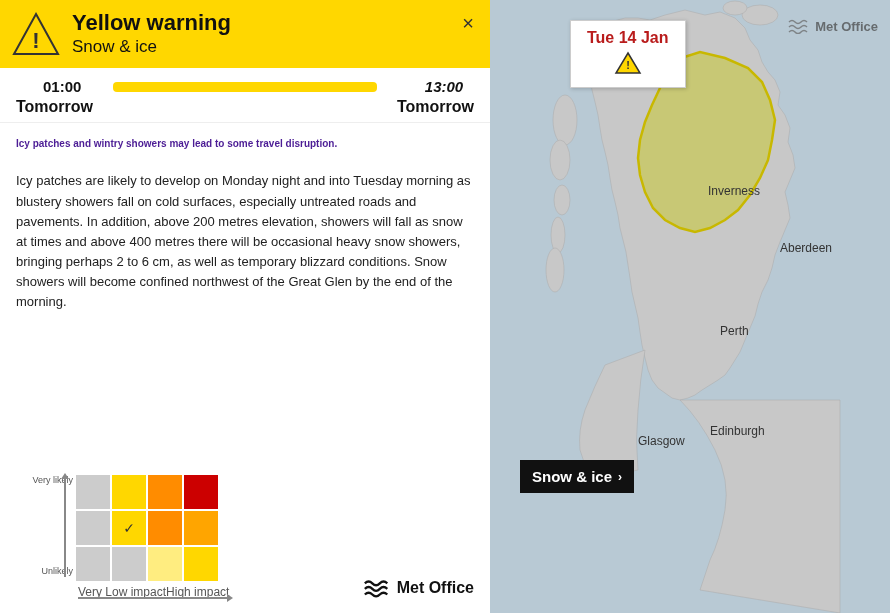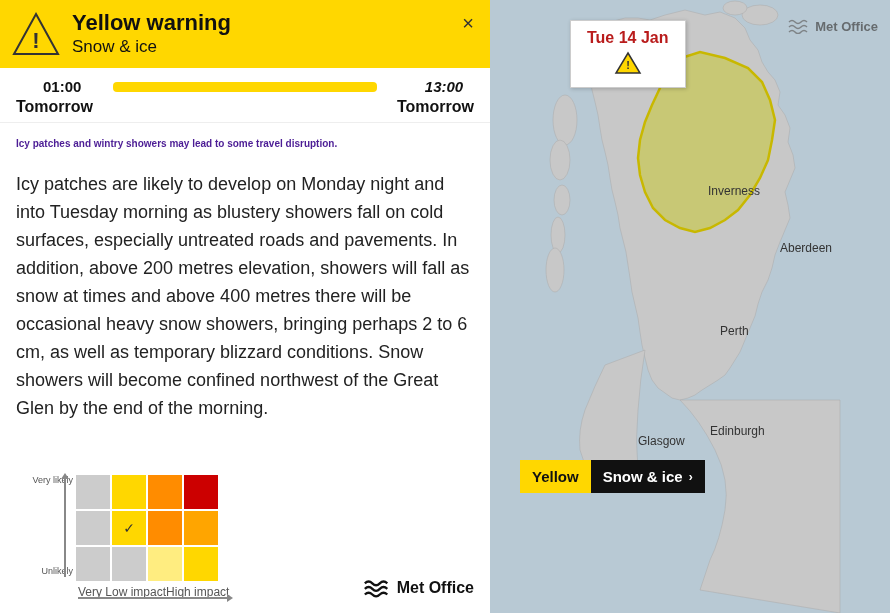--- a/index.html
+++ b/index.html
@@ -118,21 +118,21 @@
       overflow-y: auto;
     }
     .desc-summary {
       font-size: 10px;
       font-weight: bold;
       color: #4c1d95;
       margin-bottom: 20px;
       line-height: 1.4;
     }
     .desc-detail {
-      font-size: 18px;
+      font-size: 13px;
       color: #222;
       line-height: 1.55;
       margin-bottom: 12px;
     }
 
     
     .matrix-row {
       display: flex;
       align-items: flex-end;
       gap: 16px;
@@ -465,21 +465,20 @@
     <span class="date-box-text">Tue 14 Jan</span>
     <div class="date-box-triangle">
       <svg width="28" height="24" viewBox="0 0 28 24">
         <polygon points="14,2 26,22 2,22" fill="#FFD700" stroke="#333" stroke-width="1.5"></polygon>
         <text x="14" y="18" text-anchor="middle" font-size="11" font-weight="bold" fill="#333">!</text>
       </svg>
     </div>
   </div>
 
   <div class="warning-badge">
-    <span class="badge-yellow">Yellow</span>
     <span class="badge-label">
       <span>Snow &amp; ice</span>
       <span class="badge-arrow">›</span>
     </span>
   </div>
 
   <div class="map-metoffice">
     <svg width="22" height="16" viewBox="0 0 22 16">
       <path d="M1,4 Q4,1 7,4 Q10,7 13,4 Q16,1 19,4" fill="none" stroke="#666" stroke-width="1.5"></path>
       <path d="M1,9 Q4,6 7,9 Q10,12 13,9 Q16,6 19,9" fill="none" stroke="#666" stroke-width="1.5"></path>

